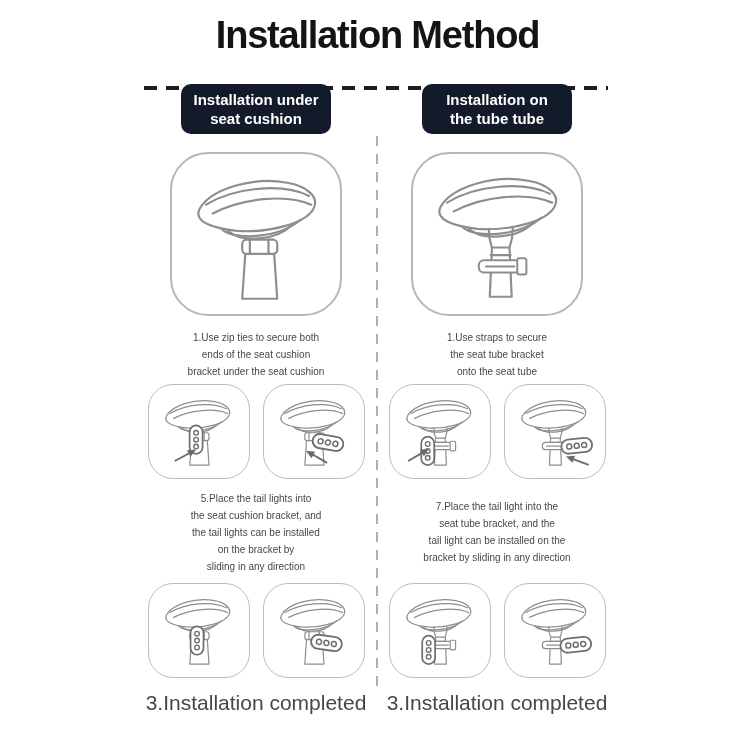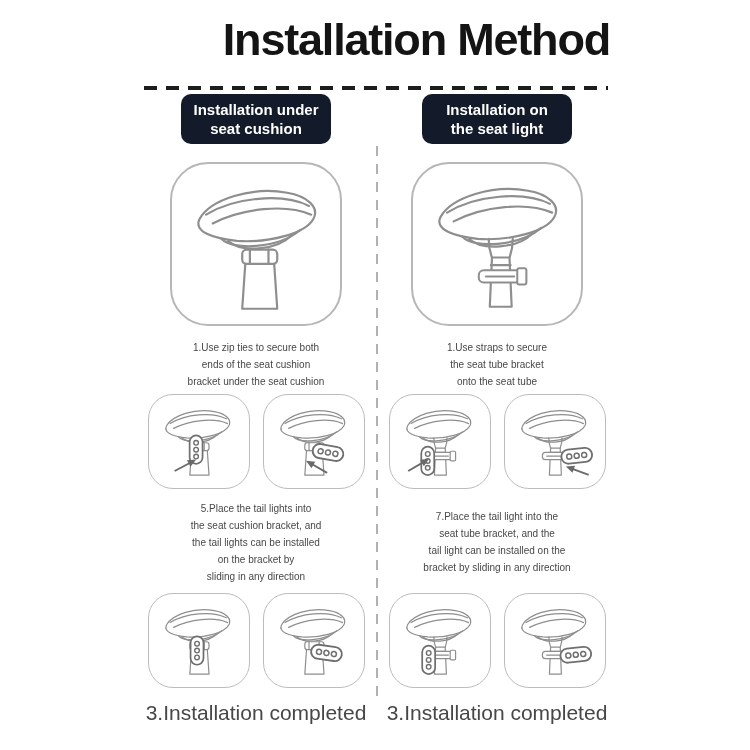--- a/index.html
+++ b/index.html
@@ -4,33 +4,33 @@
 <style>
   * { margin:0; padding:0; box-sizing:border-box; }
   html,body { background:#ffffff; }
   .page {
     position:relative; width:750px; height:750px; background:#ffffff;
     font-family:"Liberation Sans", sans-serif; overflow:hidden;
   }
   
   .header { position:absolute; left:145px; top:8px; width:465px; display:flex; align-items:flex-start; }
   .title {
-    flex:1; text-align:right; font-size:45px; font-weight:800; color:#141414;
+    flex:1; text-align:center; font-size:38px; font-weight:800; color:#141414;
     letter-spacing:-1.2px; padding-top:6px; white-space:nowrap;
   }
   .brand {
     width:78px; text-align:right; font-size:8px; font-weight:700; color:#1c1c1c;
     line-height:1.45; letter-spacing:.2px; padding-top:8px; white-space:pre-line;
   }
   .h-divider {
     position:absolute; left:144px; top:86px; width:464px; height:4px;
     background:repeating-linear-gradient(90deg,#1d1d1d 0 13px,transparent 13px 22px);
   }
   
-  .columns { position:absolute; left:143px; top:94px; width:467px; display:flex; }
+  .columns { position:absolute; left:143px; top:84px; width:467px; display:flex; }
   .col { width:226px; display:flex; flex-direction:column; align-items:center; }
   .v-divider {
     width:2px; height:552px; margin:52px 6px 0 7px;
     background:repeating-linear-gradient(180deg,#b1b1b1 0 10px,transparent 10px 18px);
   }
   .badge {
     width:150px; height:50px; background:#131a29; border-radius:10px; color:#ffffff;
     display:flex; align-items:center; justify-content:center; text-align:center;
     font-size:15px; font-weight:700; line-height:1.3; white-space:pre-line;
   }
@@ -174,21 +174,21 @@
         </div>
       </div>
 
       <p class="step-3">3.Installation completed</p>
     </section>
 
     <div class="v-divider"></div>
 
     <section class="col">
       <div class="badge">Installation on
-the seat light</div>
+the tube tube</div>
 
       <div class="hero-box">
         <svg width="152" height="150" viewBox="0 0 150 148">
           <use href="#saddle-tube" transform="translate(2,2) scale(1.08)"></use>
           <use href="#strap" transform="translate(78,106)"></use>
         </svg>
       </div>
 
       <p class="step step-1">1.Use straps to secure
 the seat tube bracket

